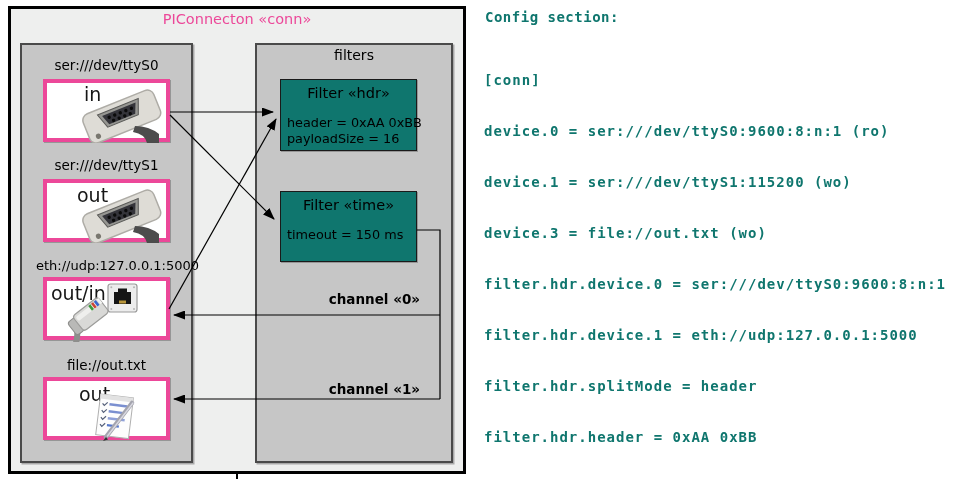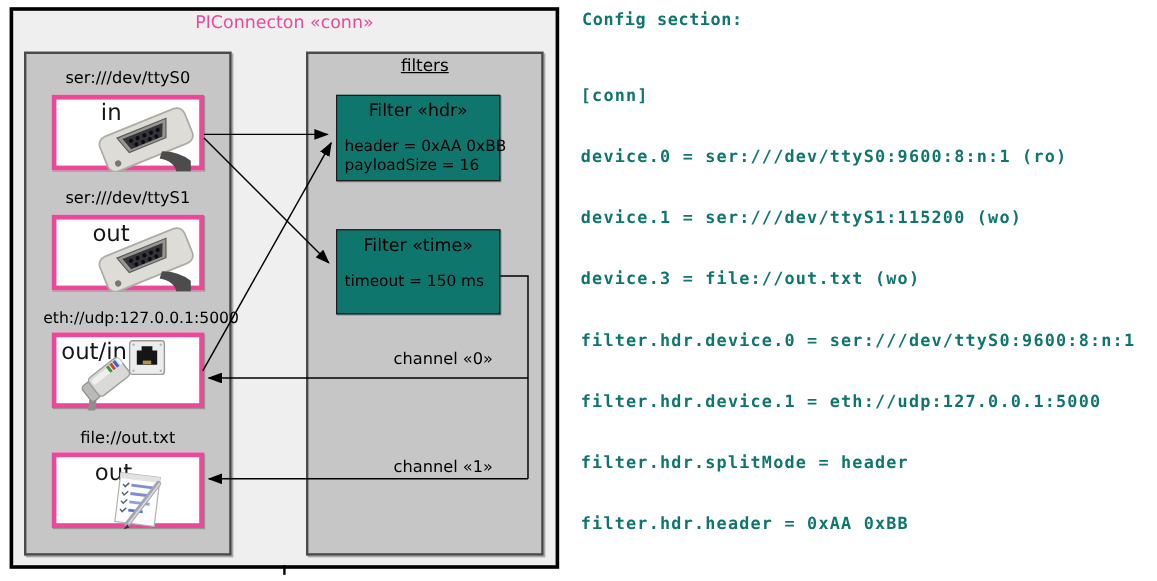--- a/index.html
+++ b/index.html
@@ -9,21 +9,21 @@
   .abs { position:absolute; }
 
   
   .outer { left:8px; top:6px; width:458px; height:468px; border:3px solid #000; background:#eeefee; }
   .diagram-title { left:8px; top:11px; width:458px; text-align:center; font-size:14.5px; color:#ec4899; }
 
   
   .panel { background:#c6c6c6; border:2px solid #4a4a4a; box-shadow:1.5px 1.5px 0 rgba(40,40,40,.35); }
   .panel-left  { left:20px;  top:43px; width:173px; height:420px; }
   .panel-right { left:255px; top:43px; width:198px; height:420px; }
-  .filters-title { left:255px; top:47px; width:198px; text-align:center; font-size:14px;text-decoration:underline; }
+  .filters-title { left:255px; top:47px; width:198px; text-align:center; font-size:14px; }
 
   
   .dev-label { left:36px; width:141px; text-align:center; font-size:13.5px; white-space:nowrap; }
   .lbl-1 { top:57px; } .lbl-2 { top:157px; } .lbl-3 { top:258px; font-size:13px; } .lbl-4 { top:357px; }
   .dev-box { left:43px; width:127px; height:63px; background:#fff; border:4px solid #ec4899; box-shadow:1px 1px 0 rgba(40,40,40,.3); }
   .box-1 { top:79px; } .box-2 { top:179px; } .box-3 { top:277px; } .box-4 { top:377px; }
   .port { position:absolute; font-size:19px; line-height:20px; color:#161616; white-space:nowrap; }
   .pp-1 { left:37px; top:1px; } .pp-2 { left:30px; top:2px; } .pp-3 { left:4px; top:2px; } .pp-4 { left:32px; top:3px; }
   .icon { position:absolute; }
   .icon-serial  { left:24px; top:4px; }
@@ -32,21 +32,21 @@
   .icon-notepad { left:42px; top:11px; }
 
   
   .filter-box { left:280px; width:137px; background:#0f766e; border:1.5px solid #1a1a1a; box-shadow:1px 1px 0 rgba(40,40,40,.3); }
   .fbox-1 { top:79px;  height:72px; }
   .fbox-2 { top:191px; height:71px; }
   .f-title { position:absolute; left:0; right:0; top:5px; text-align:center; font-size:14.5px; }
   .f-attrs { position:absolute; left:6px; top:35px; font-size:12.8px; line-height:15.5px; white-space:nowrap; }
 
   
-  .chan { width:92px; font-size:13.5px; white-space:nowrap; }
+  .chan { width:92px; text-align:right; font-size:13.5px; white-space:nowrap;font-weight:bold; }
   .chan-0 { left:328px; top:291px; }
   .chan-1 { left:328px; top:381px; }
 
   .bottom-tick { left:236px; top:471px; width:2px; height:8px; background:#000; }
 
   
   .overlay { left:0; top:0; width:964px; height:484px; pointer-events:none; }
   .overlay line, .overlay polyline { stroke:#000; stroke-width:1.2; fill:none; }
 
   

